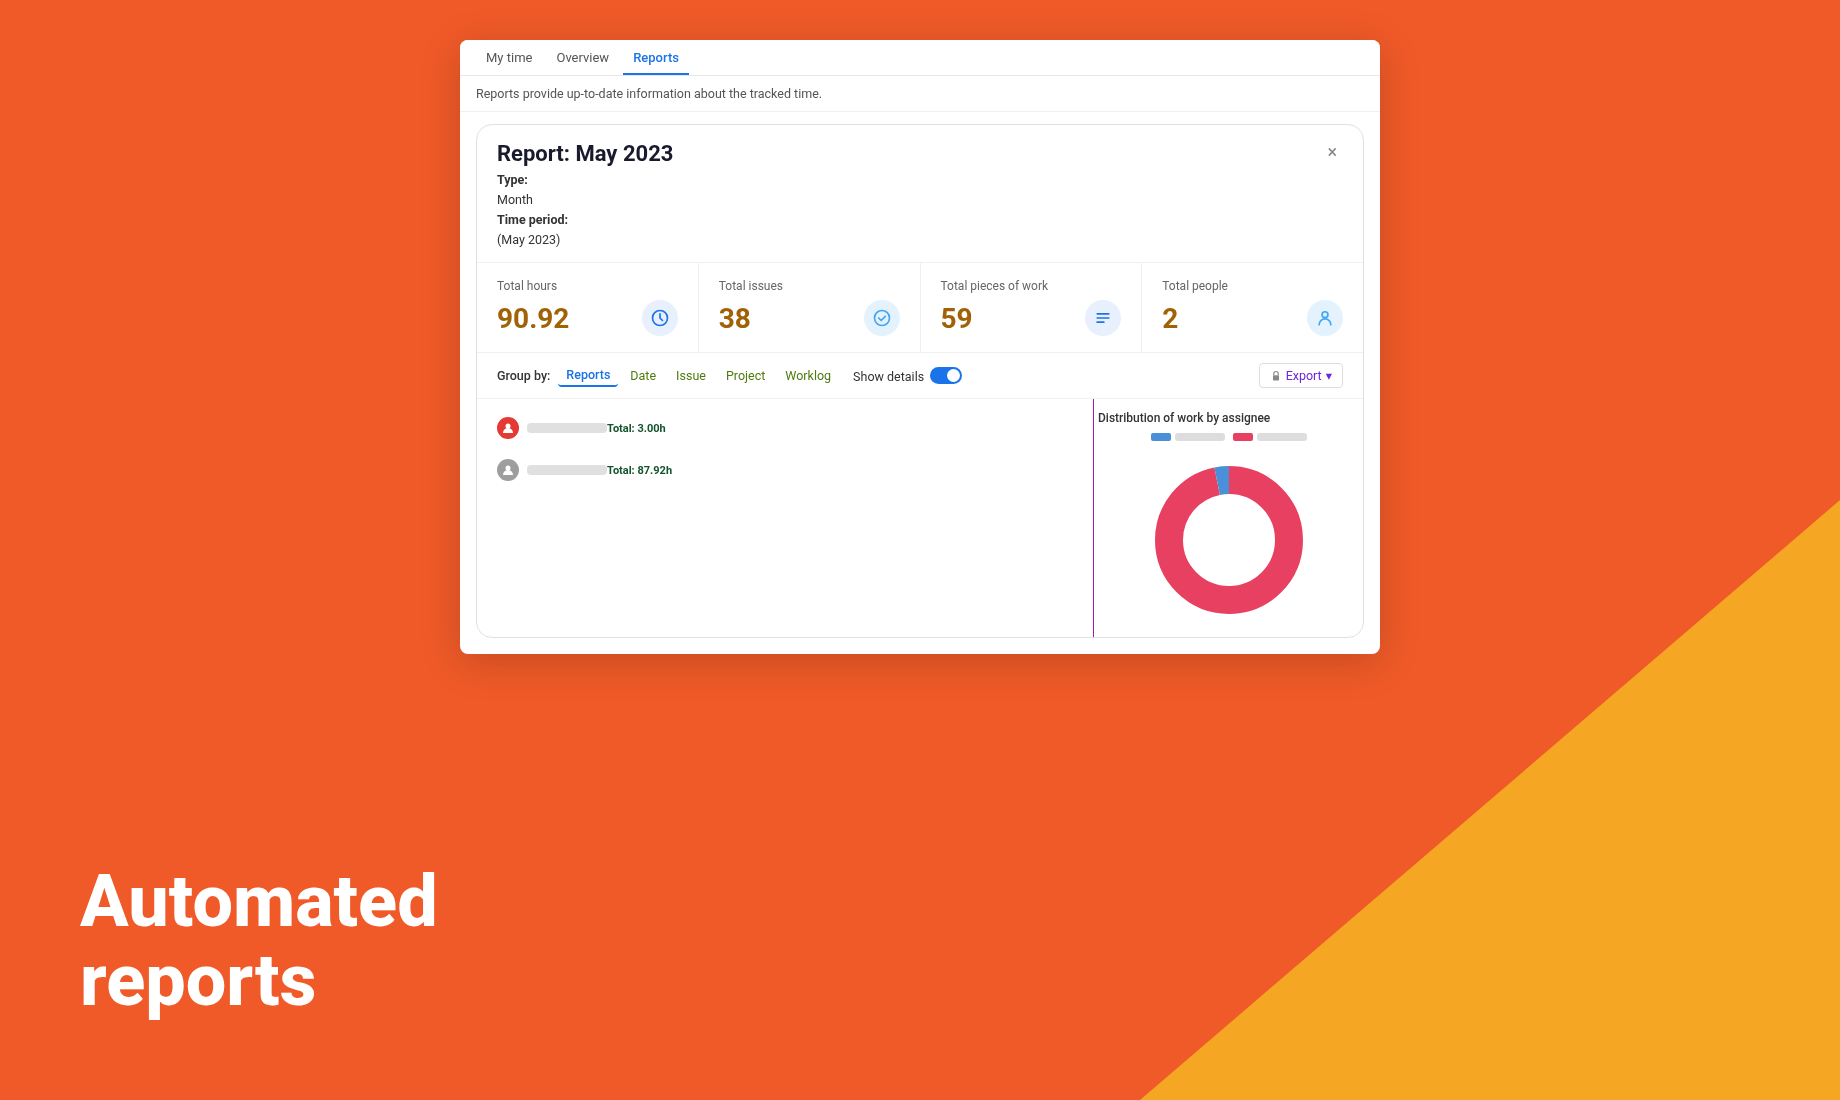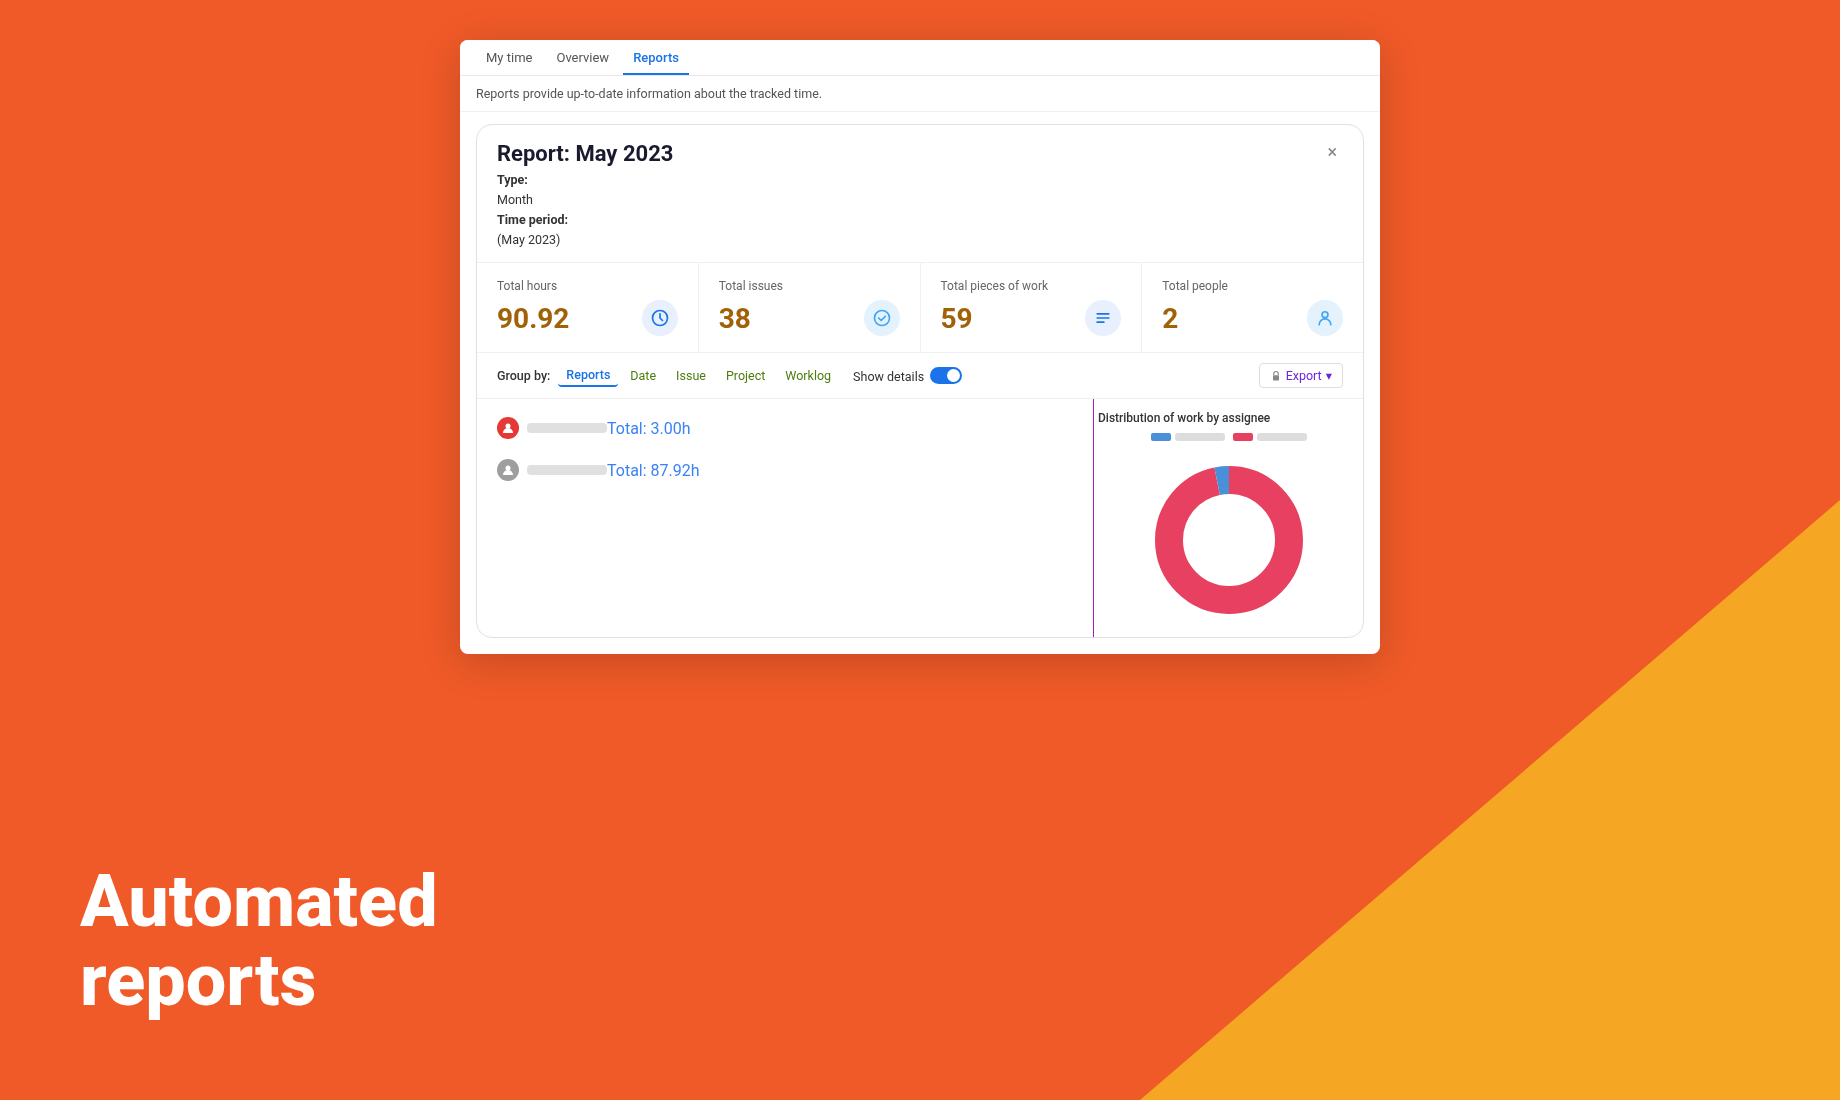--- a/index.html
+++ b/index.html
@@ -274,23 +274,23 @@
       justify-content: center;
       font-size: 11px;
       font-weight: 600;
       color: #fff;
       flex-shrink: 0;
     }
 
     .avatar-red { background: #e53935; }
 
     .assignee-total {
-      font-size: 16px;
-      color: #3b82f6;
-      font-weight: 400;
+      font-size: 11px;
+      color: #14532d;
+      font-weight: 700;
     }
 
     
     .chart-area {
       width: 270px;
       border-left: 1px solid #a21caf;
       padding: 12px 4px;
       display: flex;
       flex-direction: column;
       align-items: center;

